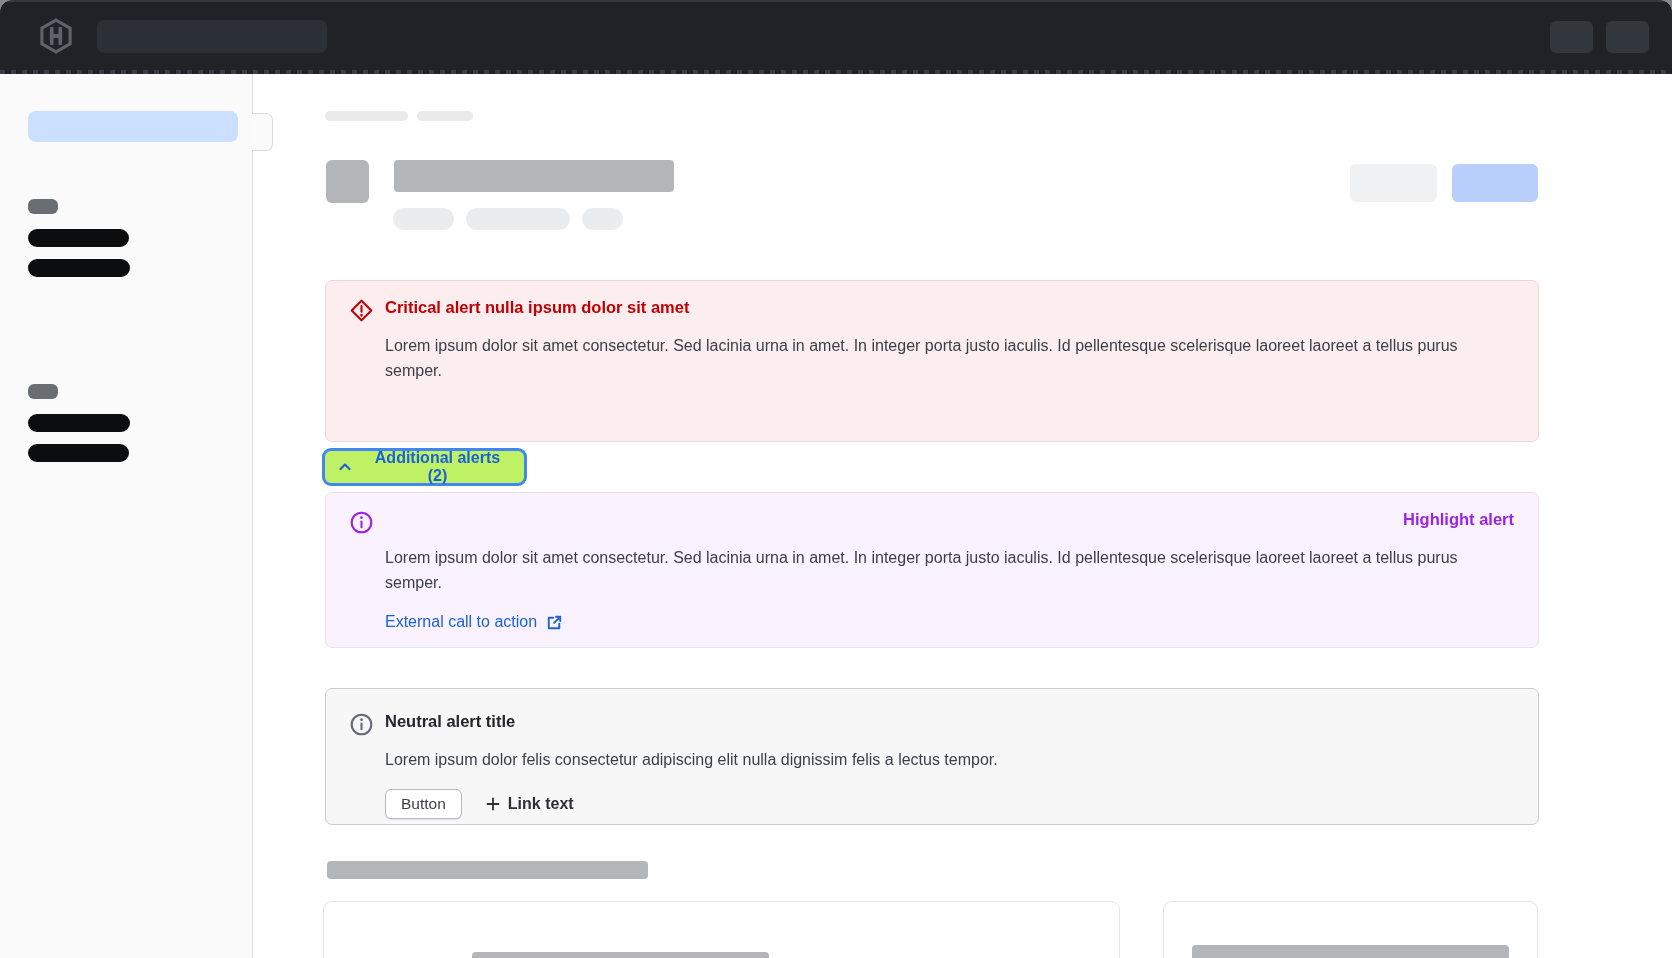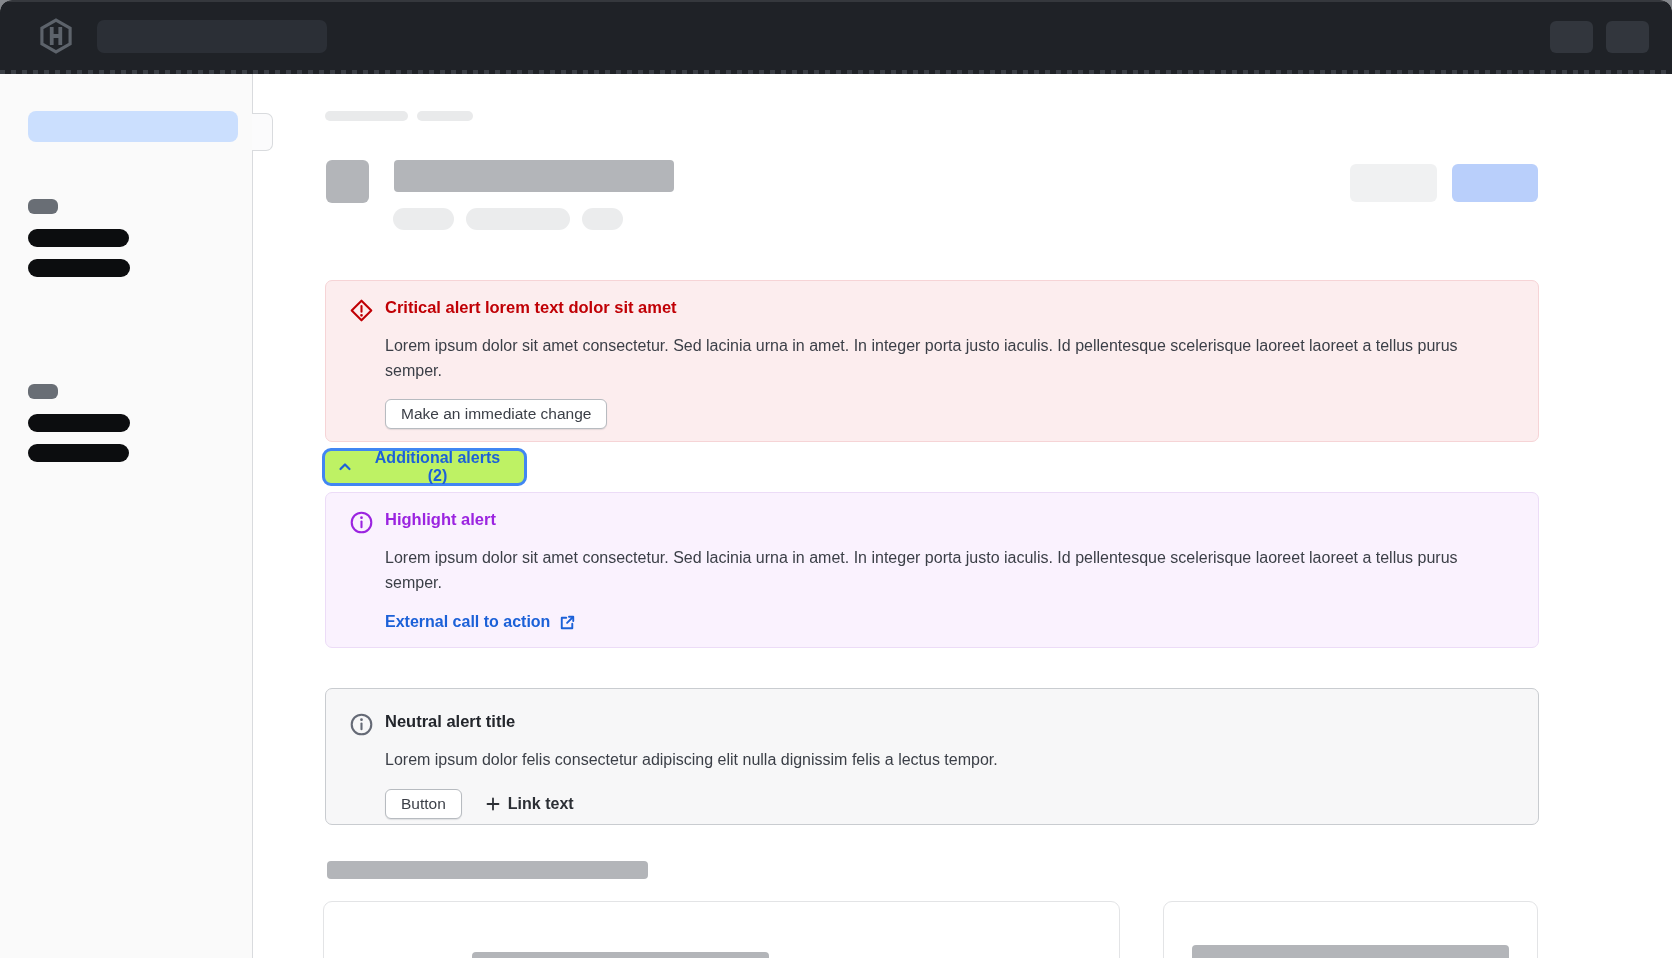--- a/index.html
+++ b/index.html
@@ -63,35 +63,35 @@
     position:absolute; left:325px; width:1214px; border-radius:7px;
     padding:16px 24px 0 59px; border:1px solid;
   }
   .alert-critical  { top:280px; height:162px; background:var(--critical_bg);  border-color:var(--critical_border); }
   .alert-highlight { top:492px; height:156px; background:var(--highlight_bg); border-color:var(--highlight_border); }
   .alert-neutral   { top:688px; height:137px; background:var(--neutral_bg);   border-color:var(--neutral_border); padding-top:22px; }
   .alert-icon { position:absolute; left:23px; top:17px; width:25px; height:25px; }
   .alert-neutral .alert-icon { top:23px; }
   .alert-title { font-size:16.5px; font-weight:700; line-height:20px; }
   .alert-critical  .alert-title { color:var(--critical_fg); }
-  .alert-highlight .alert-title { color:var(--highlight_fg); }
+  .alert-highlight .alert-title { color:var(--highlight_fg);text-align:right; }
   .alert-neutral   .alert-title { color:var(--title_dark); }
   .alert-body {
     margin-top:16px; width:1132px; font-size:16px; line-height:25px; color:var(--text_primary);
   }
   .btn {
     display:inline-block; background:#ffffff; border:1px solid var(--button_border);
     border-radius:6px; color:var(--text_primary); font-size:15.5px; font-weight:500;
     line-height:28px; padding:0 15px; box-shadow:0 1px 1px rgba(50,55,65,.12); cursor:pointer;
   }
   .alert-critical .btn { margin-top:16px; }
   .alert-actions { margin-top:17px; display:flex; gap:24px; }
   .ext-link {
     margin-top:18px; display:inline-flex; align-items:center; gap:9px;
-    color:var(--action_blue); font-size:16px; font-weight:700; cursor:pointer;
+    color:var(--action_blue); font-size:16px; font-weight:400; cursor:pointer;
   }
   .ext-link svg { width:17px; height:17px; }
   .plus-link {
     display:inline-flex; align-items:center; gap:8px;
     color:#2c2f35; font-size:16px; font-weight:600; cursor:pointer;
   }
   .plus-link svg { width:14px; height:14px; }
   
   .alerts-toggle {
     position:absolute; left:322px; top:448px; width:205px; height:37px;
@@ -149,23 +149,22 @@
   <div class="hdr-btn hdr-btn-blue"></div>
 
   <section class="alert alert-critical">
     <span class="alert-icon">
       <svg viewBox="0 0 24 24" width="25" height="25" fill="none" stroke="#c00005" stroke-width="2" stroke-linejoin="round" stroke-linecap="round">
         <path d="M12 2.6 L21.4 12 L12 21.4 L2.6 12 Z"></path>
         <path d="M12 7.6 V13.2"></path>
           <circle cx="12" cy="16.6" r="0.6" fill="#c00005" stroke-width="1.4"></circle>
       </svg>
     </span>
-    <div class="alert-title">Critical alert lorem text dolor sit amet</div>
+    <div class="alert-title">Critical alert nulla ipsum dolor sit amet</div>
     <p class="alert-body">Lorem ipsum dolor sit amet consectetur. Sed lacinia urna in amet. In integer porta justo iaculis. Id pellentesque scelerisque laoreet laoreet a tellus purus semper.</p>
-    <button class="btn">Make an immediate change</button>
   </section>
 
   <button class="alerts-toggle">
     <svg viewBox="0 0 16 16" fill="none" stroke="currentColor" stroke-width="2.2" stroke-linecap="round" stroke-linejoin="round">
       <path d="M3.5 10 L8 5.5 L12.5 10"></path>
     </svg>
     <span class="alerts-toggle-label">Additional alerts (2)</span>
   </button>
 
   <section class="alert alert-highlight">

